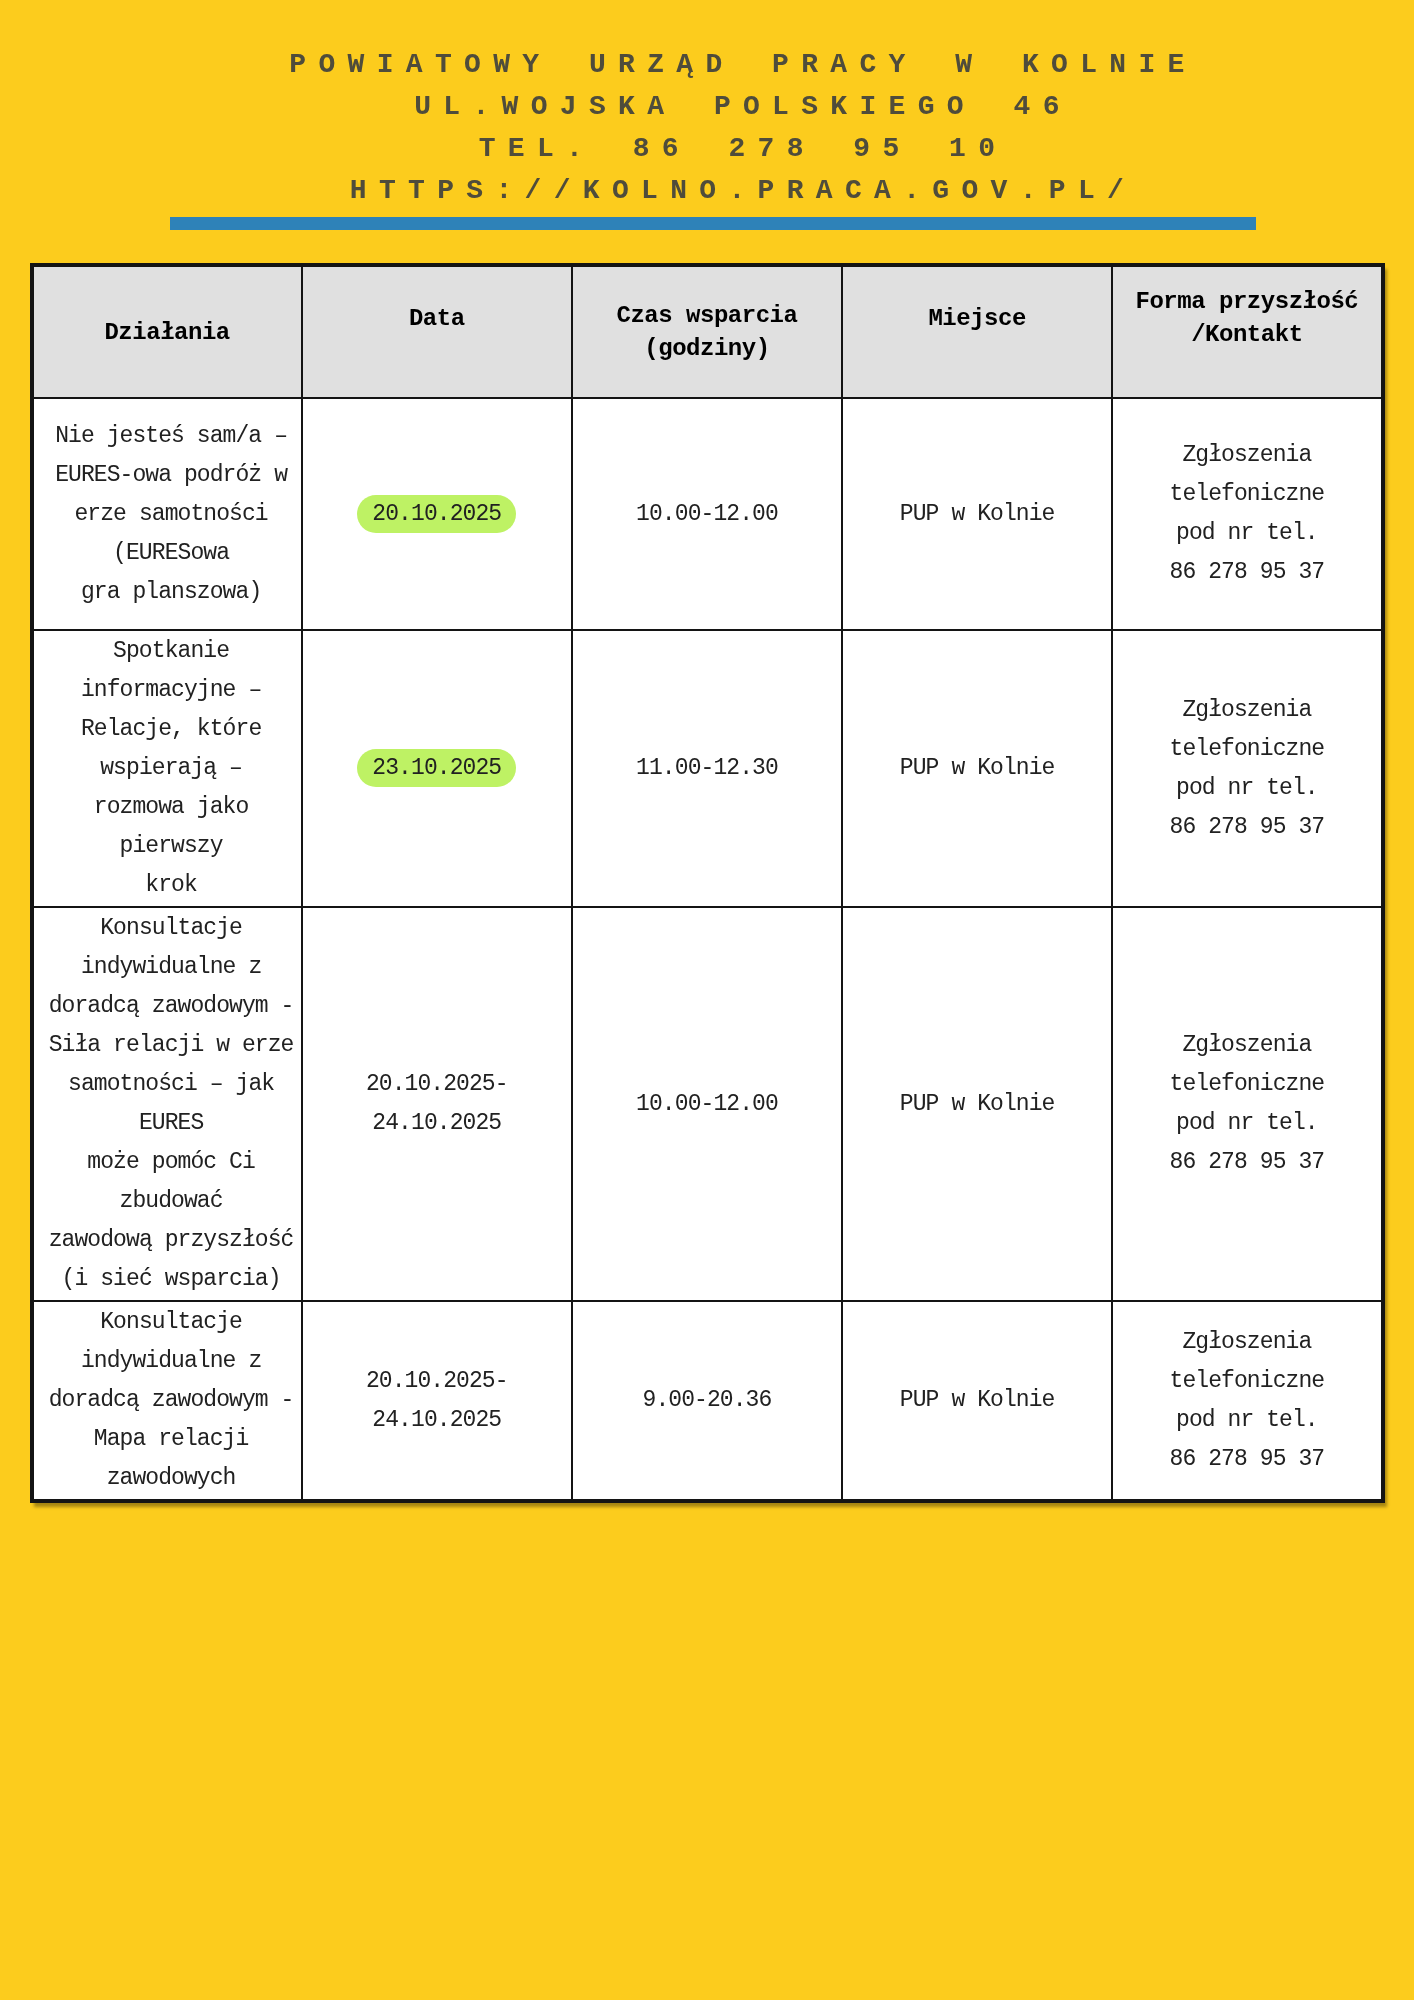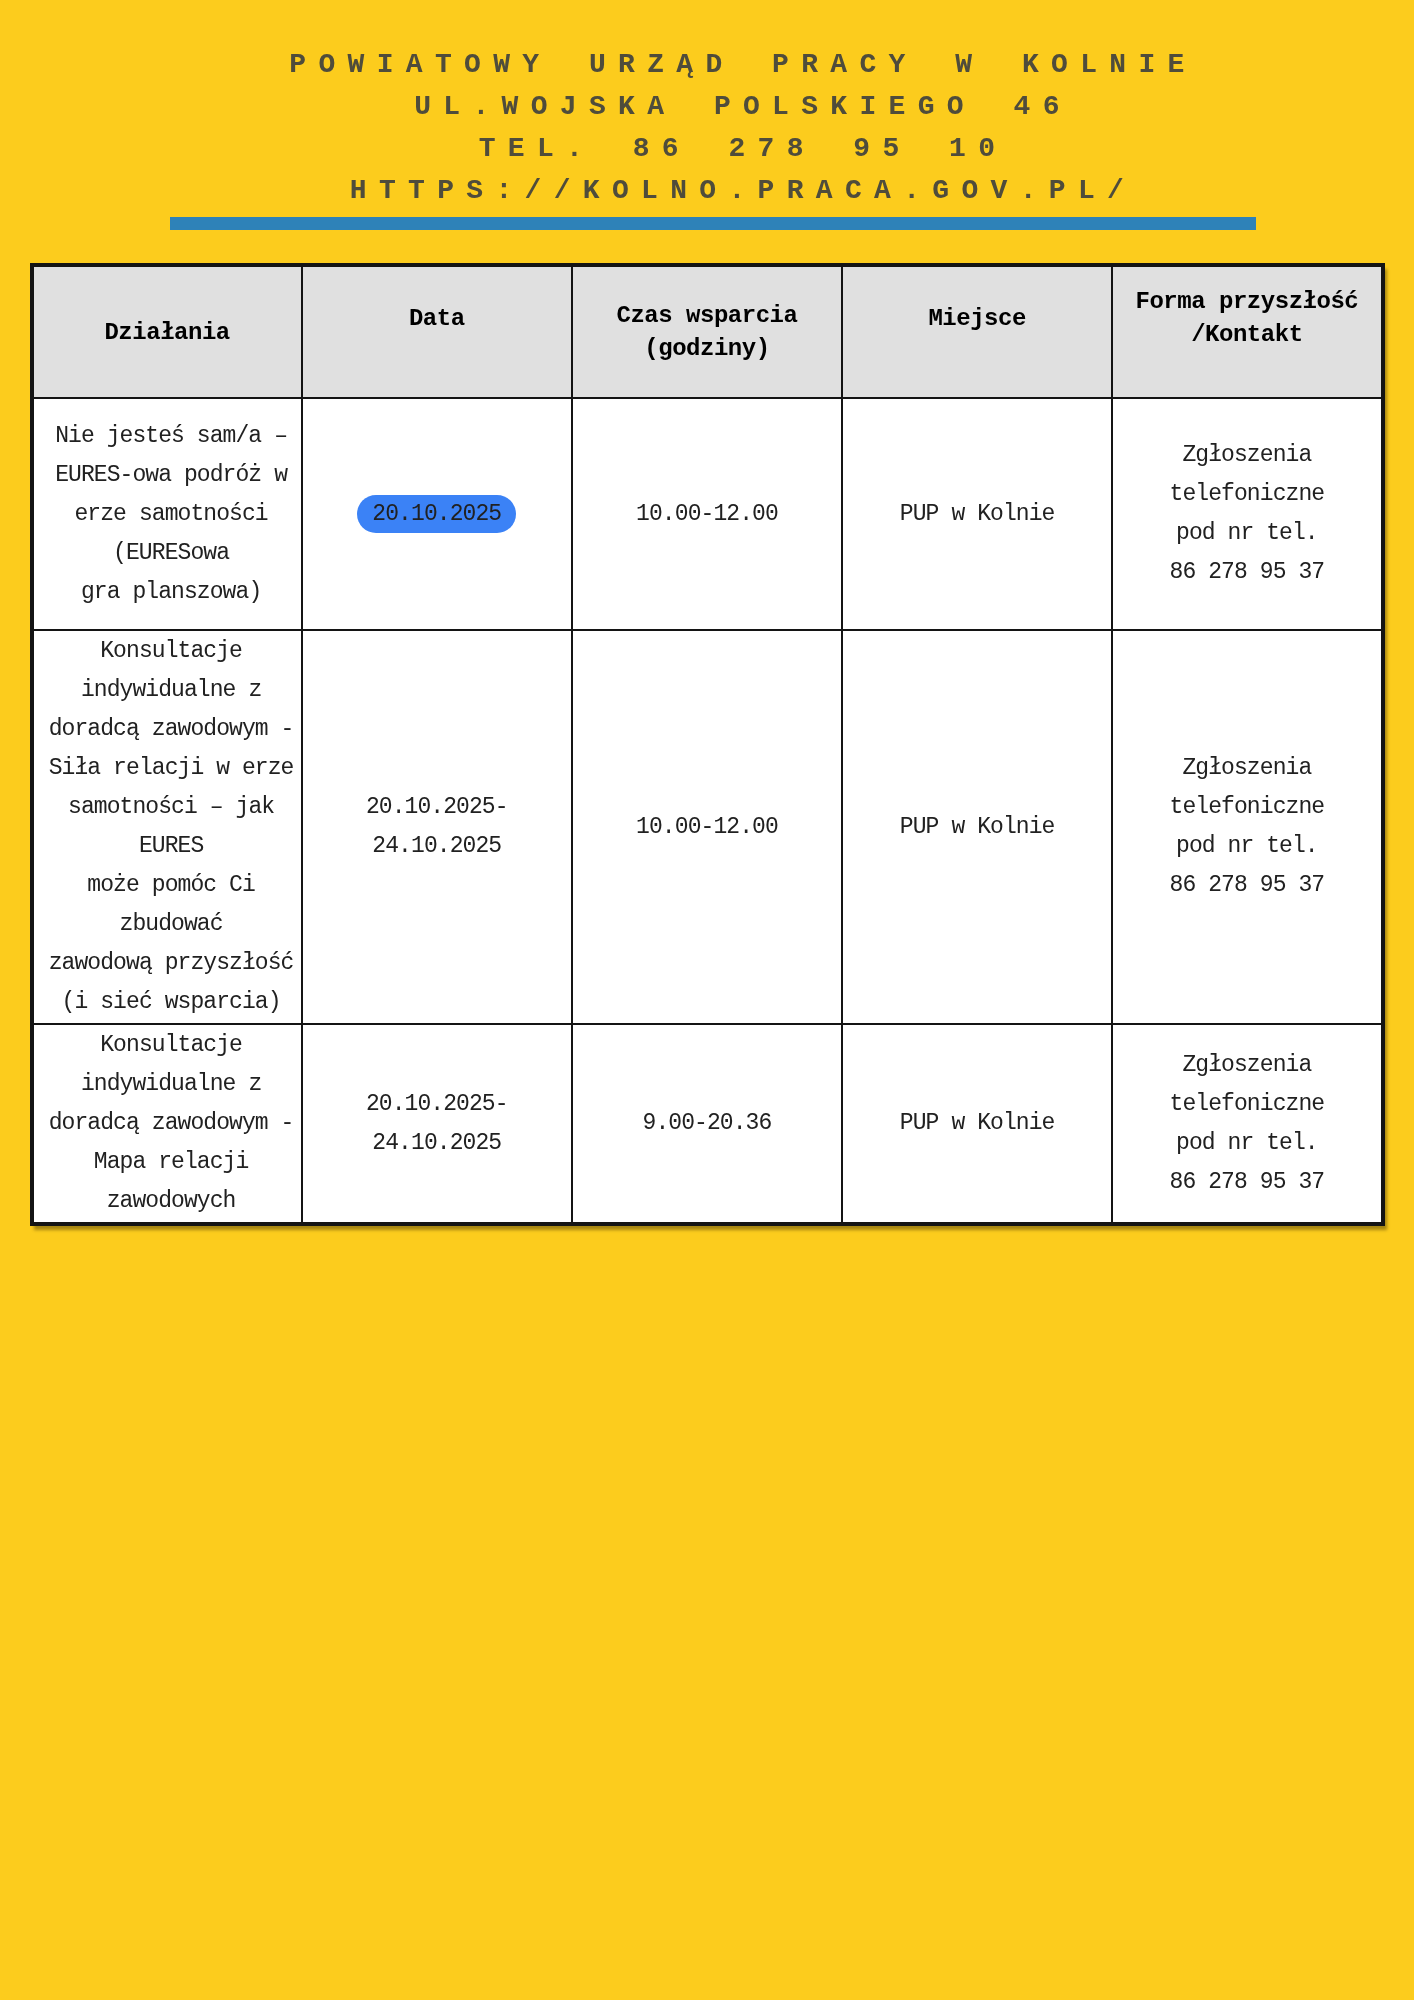--- a/index.html
+++ b/index.html
@@ -78,21 +78,21 @@
     text-align: center;
     white-space: pre-line;
   }
   td.act {
     text-align: left;
     padding-left: 14px;
     padding-right: 6px;
   }
   .pill {
     display: inline-block;
-    background: #3b82f6;
+    background: #bef264;
     border-radius: 30px;
     padding: 2px 15px;
     line-height: 34px;
     white-space: nowrap;
   }
 </style>
 </head>
 <body>
 
 <div class="page">
@@ -118,20 +118,33 @@
     </thead>
     <tbody>
       <tr class="r1">
         <td class="act">Nie jesteś sam/a –
 EURES-owa podróż w
 erze samotności
 (EURESowa
 gra planszowa)</td>
         <td><span class="pill">20.10.2025</span></td>
         <td>10.00-12.00</td>
+        <td>PUP w Kolnie</td>
+        <td>Zgłoszenia
+telefoniczne
+pod nr tel.
+86 278 95 37</td>
+      </tr>
+      <tr class="r2">
+        <td class="act">Spotkanie informacyjne –
+Relacje, które wspierają –
+rozmowa jako pierwszy
+krok</td>
+        <td><span class="pill">23.10.2025</span></td>
+        <td>11.00-12.30</td>
         <td>PUP w Kolnie</td>
         <td>Zgłoszenia
 telefoniczne
 pod nr tel.
 86 278 95 37</td>
       </tr>
       <tr class="r3">
         <td class="act">Konsultacje
 indywidualne z
 doradcą zawodowym -

